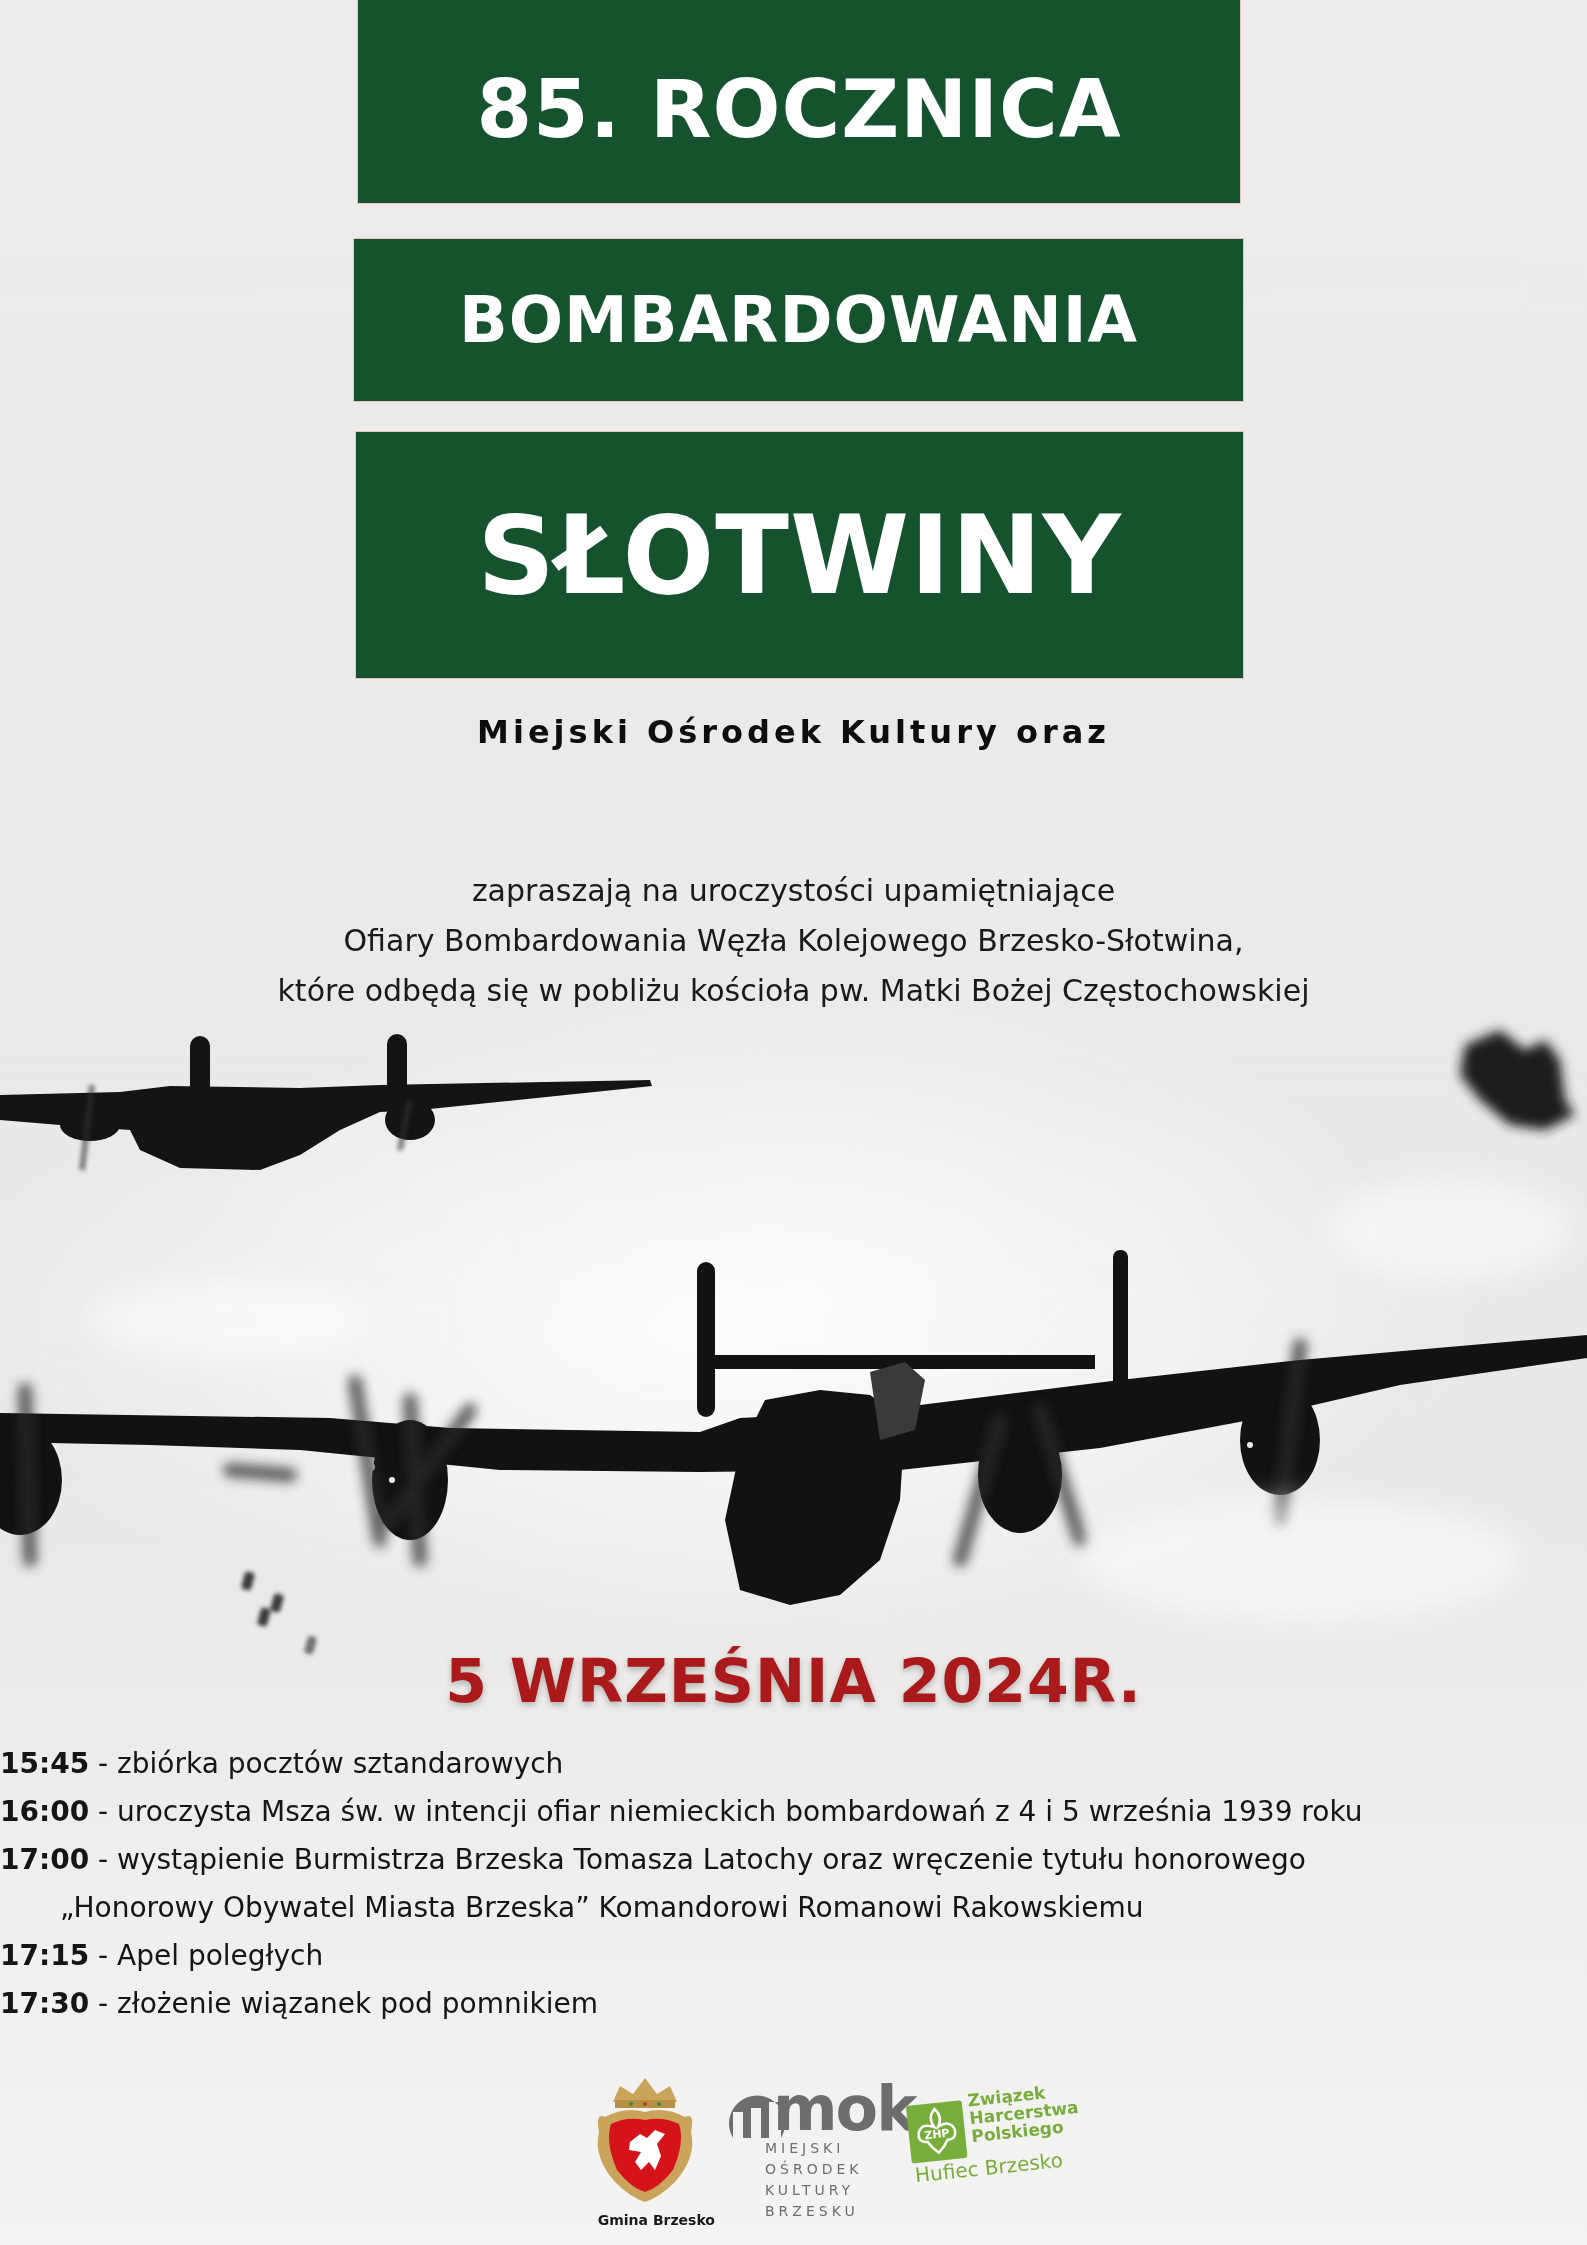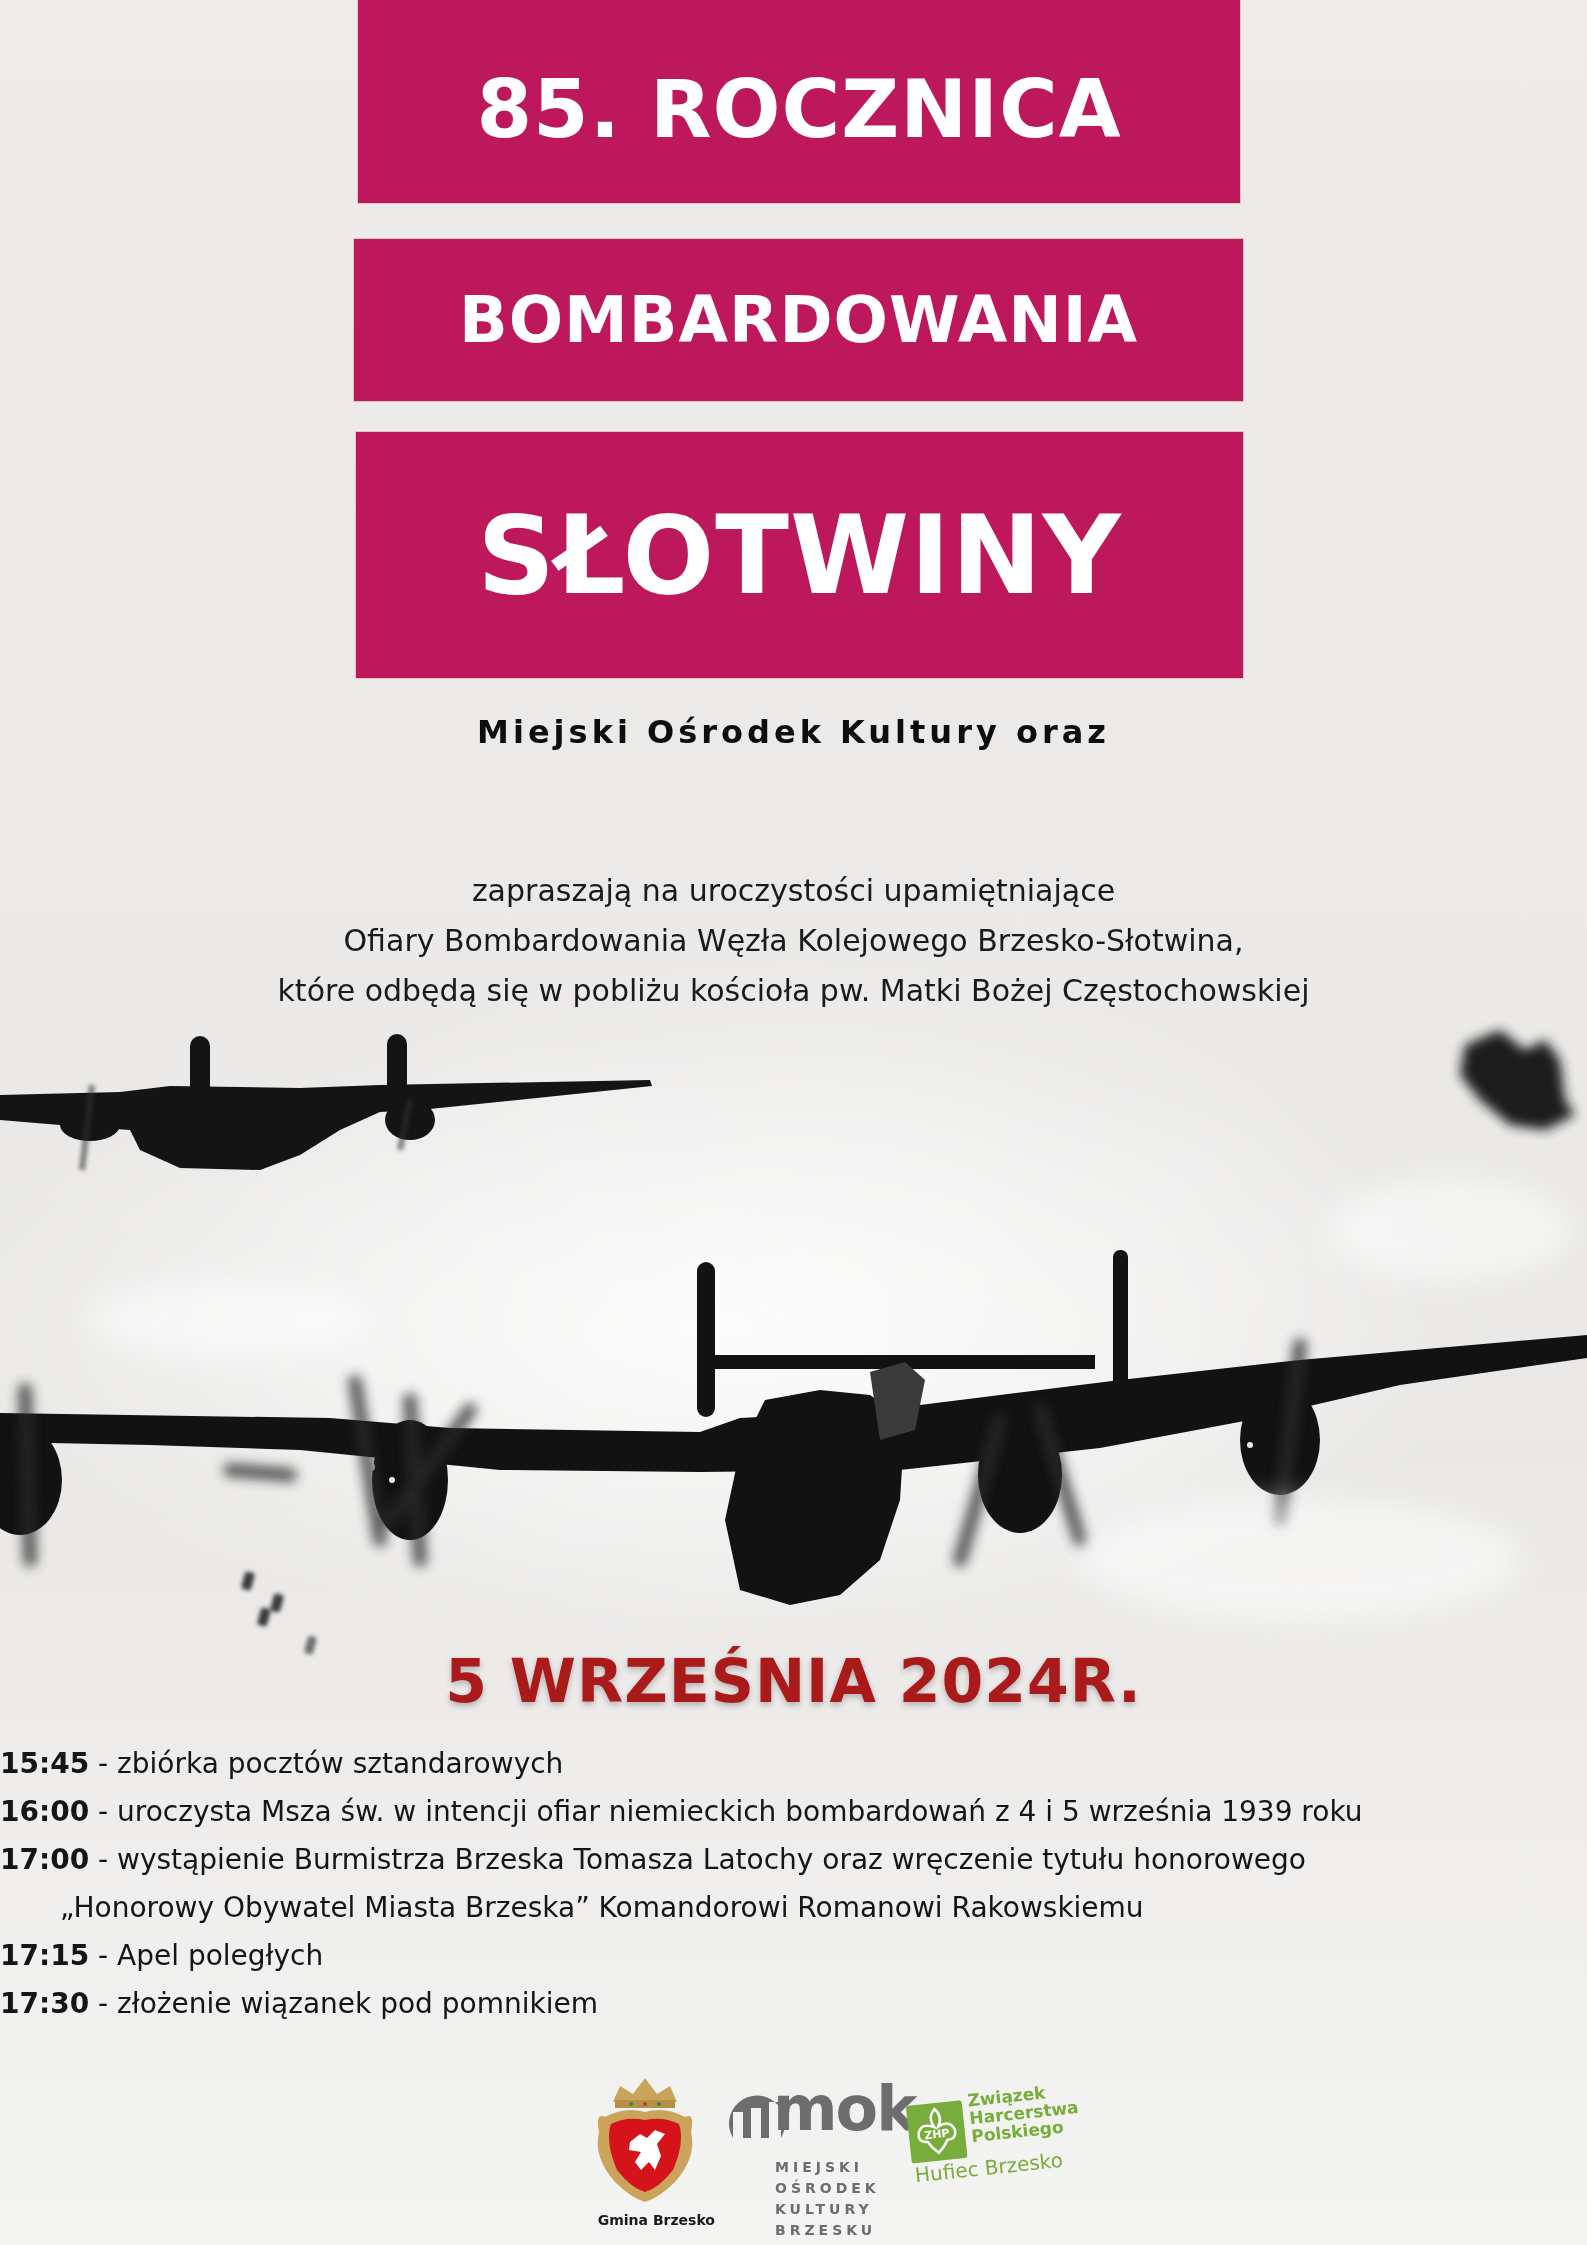--- a/index.html
+++ b/index.html
@@ -13,21 +13,21 @@
   .bg {
     position: absolute; inset: 0;
     background:
       radial-gradient(ellipse 900px 500px at 800px 1300px, rgba(255,255,255,0.55), rgba(255,255,255,0) 70%),
       linear-gradient(180deg, #edecea 0%, #ebeae8 40%, #e9e8e6 65%, #eeedeb 80%, #f4f4f3 100%);
   }
   .photo { position: absolute; left: 0; top: 980px; width: 1587px; height: 700px; }
 
   .title-box {
     position: absolute;
-    background: #be185d;
+    background: #14532d;
     color: #fff;
     display: flex; align-items: center; justify-content: center;
     font-family: "DejaVu Sans", sans-serif;
     font-weight: bold;
     letter-spacing: 1px;
     box-shadow: 0 0 0 1px rgba(220,120,120,0.35);
   }
   #box1 { left: 358px; top: 0; width: 882px; height: 203px; font-size: 80px; padding-top: 16px; }
   #box2 { left: 354px; top: 239px; width: 889px; height: 162px; font-size: 64px; }
   #box3 { left: 356px; top: 432px; width: 887px; height: 246px; font-size: 108px; }
@@ -72,22 +72,22 @@
   .logo-gmina .label {
     position: absolute; left: -10px; top: 140px; width: 140px;
     text-align: right; font-size: 14px; font-weight: bold; color: #1a1a1a;
   }
   .logo-mok { position: absolute; left: 725px; top: 18px; width: 200px; height: 150px; }
   .logo-mok .mok-text {
     position: absolute; left: 48px; top: 0; font-size: 62px; font-weight: bold; color: #6d6d6d;
     letter-spacing: -2px; line-height: 62px;
   }
   .logo-mok .mok-sub {
-    position: absolute; left: 50px; top: 60px; width: 150px;
-    font-size: 14px; font-weight: bold; color: #6d6d6d; letter-spacing: 4px; line-height: 21px; margin-top: 19px;
+    position: absolute; left: 40px; top: 60px; width: 150px;
+    font-size: 14px; font-weight: normal; color: #6d6d6d; letter-spacing: 4px; line-height: 21px;
   }
   .logo-zhp { position: absolute; left: 905px; top: 38px; width: 200px; height: 90px; transform: rotate(-6deg); transform-origin: left top; }
   .logo-zhp .zhp-box {
     position: absolute; left: 0; top: 8px; width: 56px; height: 58px;
     background: #77ad3a; border-radius: 3px;
   }
   .logo-zhp .zhp-name {
     position: absolute; left: 62px; top: 0; font-size: 17px; font-weight: bold; line-height: 18px; color: #77ad3a;
   }
   .logo-zhp .zhp-unit {

